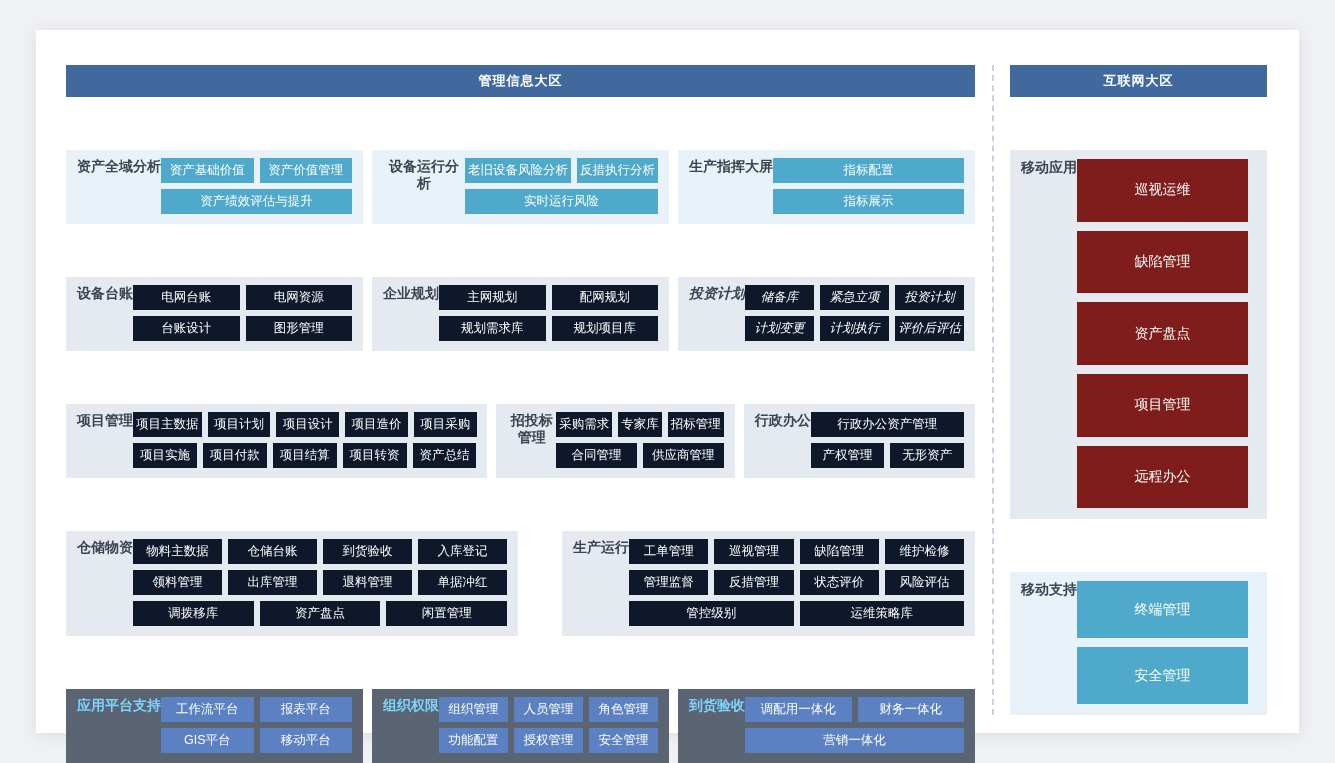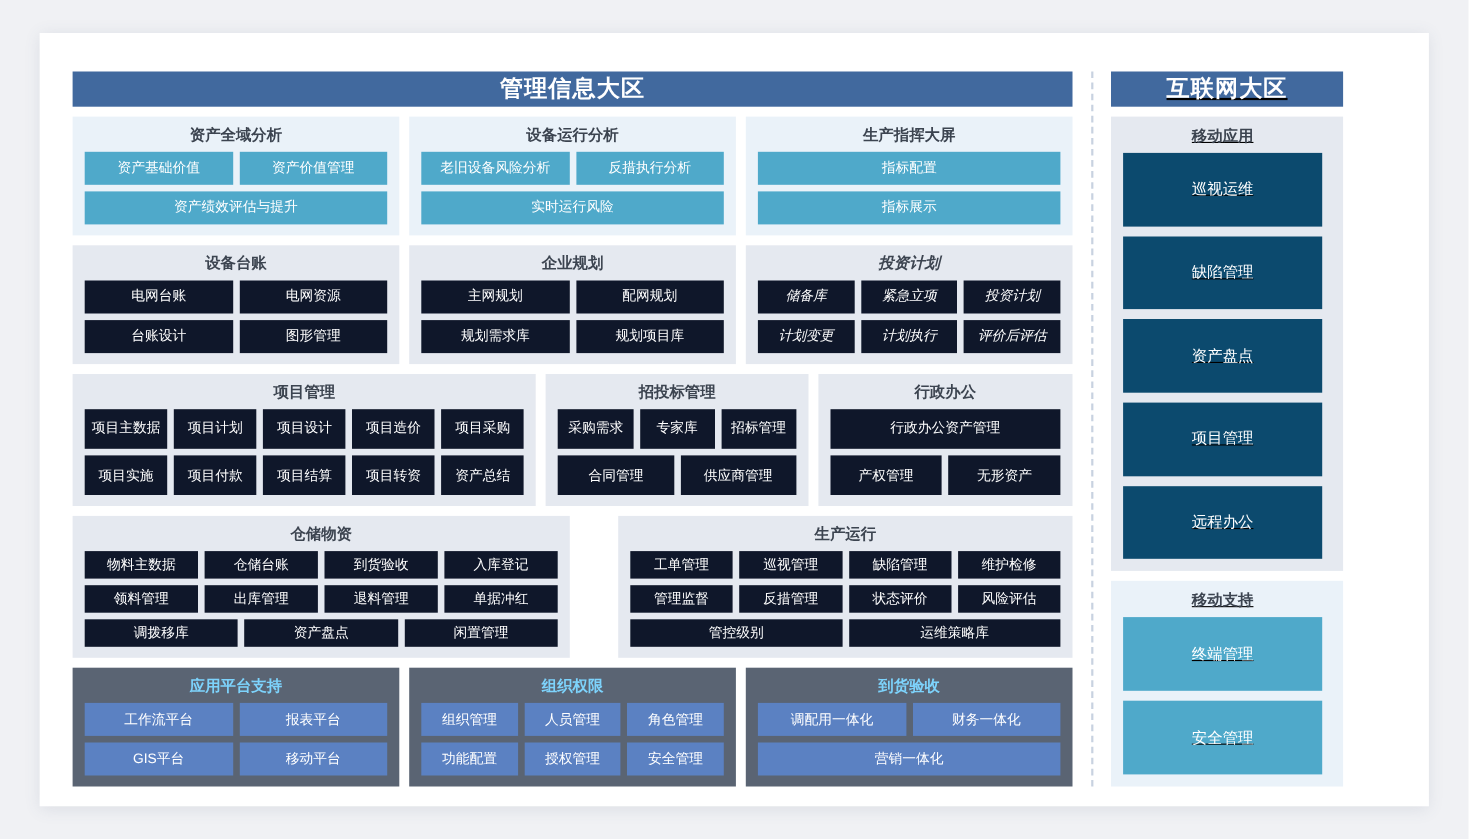--- a/index.html
+++ b/index.html
@@ -36,29 +36,28 @@
     display: flex;
     flex-direction: column;
   }
   .zone-divider {
     width: 0;
     margin: 0 16px 0 17px;
     border-left: 2px dashed #c8d2e0;
     align-self: stretch;
   }
   .zone-right {
-    width: 211px;
+    width: 257px;
     display: flex;
     flex-direction: column;
-    text-decoration: underline;
   }
   .zone-header {
     background: #41699e;
     color: #ffffff;
-    font-size: 21px;
+    font-size: 13px;
     font-weight: bold;
     text-align: center;
     line-height: 32px;
     height: 32px;
     letter-spacing: 1px;
   }
   .zone-body {
     display: flex;
     flex-direction: column;
     gap: 9px;
@@ -117,39 +116,39 @@
   .theme-blue .tile { background: #0f172a; }
   
   .theme-dark .group-inner { background: #5a6473; }
   .theme-dark .group-title { color: #7dd3fc; }
   .theme-dark .tile { background: #5b81c2; }
 
   .group-inner {
     box-sizing: border-box;
     padding: 8px 11px 10px 11px;
     display: flex;
-    flex-direction: column;
     height: 100%;
+    margin-top: 44px;
   }
 
   
   .rgroup { display: flex; flex-direction: column; }
   .rgroup .group-inner { padding: 9px 19px 11px 11px; }
   .rtiles { display: flex; flex-direction: column; gap: 9px; flex: 1; }
   .rtile {
     box-sizing: border-box;
     display: flex;
     align-items: center;
     justify-content: center;
     color: #ffffff;
     font-size: 14px;
     min-height: 52px;
     flex: 1;
   }
-  .theme-blue .rtile { background: #0c4a6e; }
+  .theme-blue .rtile { background: #7f1d1d; }
   .theme-cyan .rtile { background: #4fa9ca; }
 </style>
 </head>
 <body>
 
 <div class="page-card">
   <div class="zones">
 
     <div class="zone-left">
       <div class="zone-header">管理信息大区</div>

